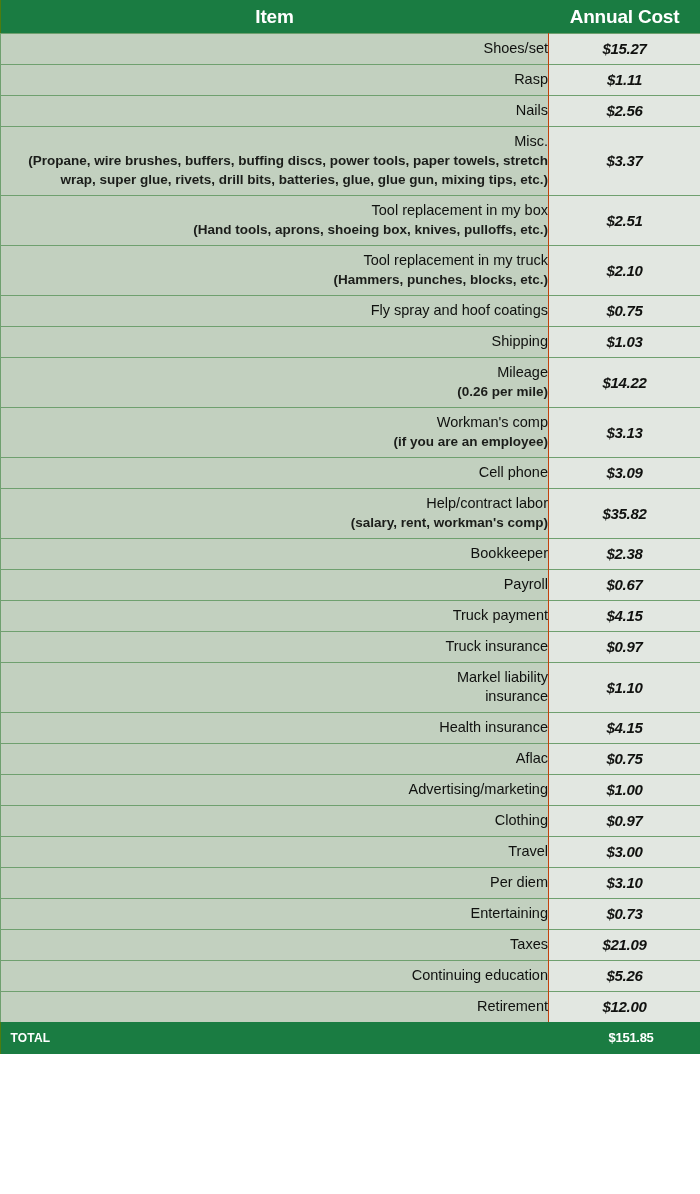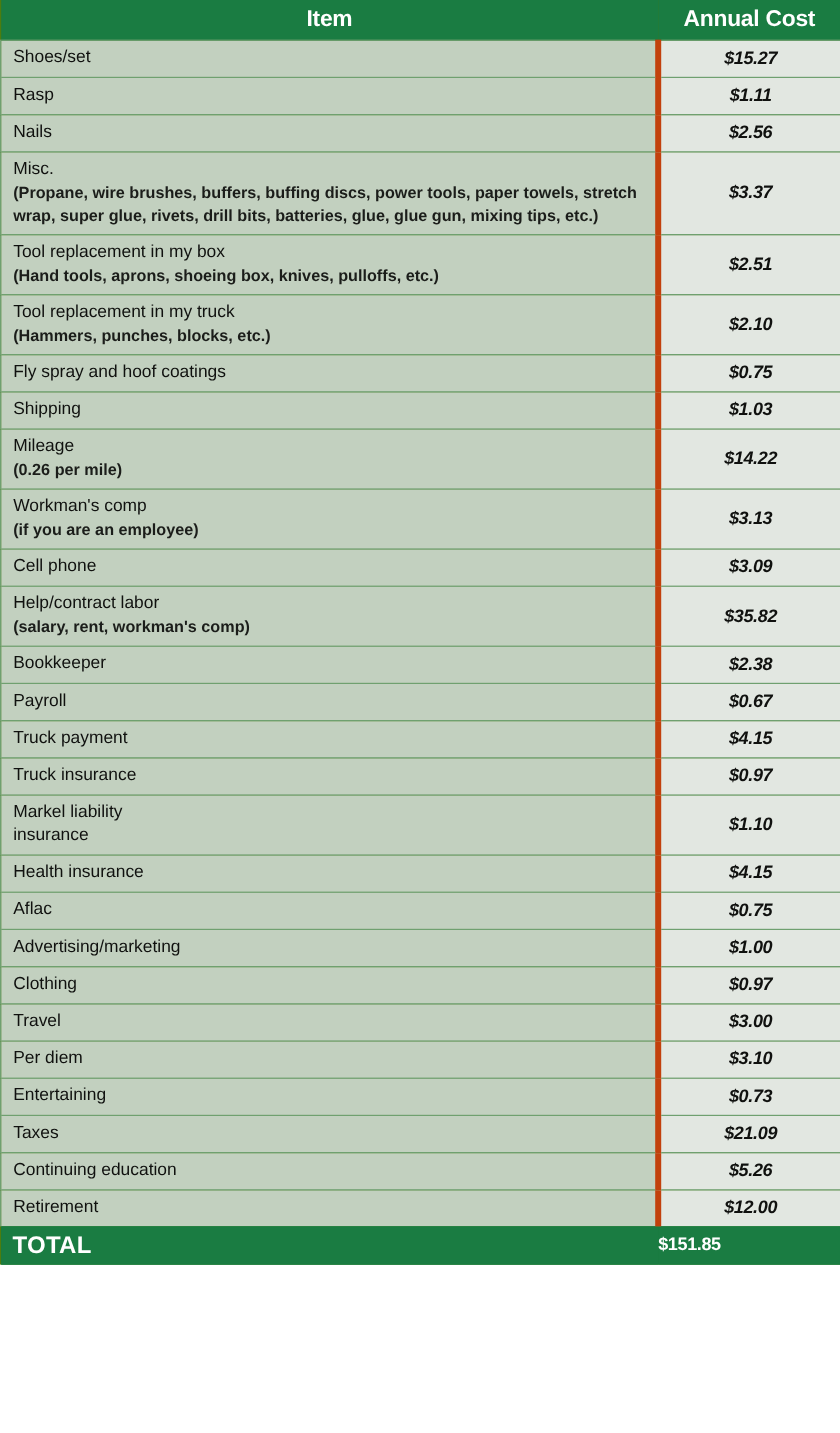--- a/index.html
+++ b/index.html
@@ -40,26 +40,27 @@
   .head-cell.cost-head { width: 152px; }
 
   
   .data-row {
     border-top: 1px solid #6fa06f;
   }
   .cell-item {
     width: 548px;
     background: #c2d0bf;
     border-left: 1px solid #6fa06f;
-    border-right: 5px solid #c2410c;
+    border-right: 1px solid #c2410c;
     padding: 5px 0 6px 10px;
     vertical-align: middle;
     color: #10110f;
     font-size: 14.5px;
     line-height: 19px;
+    text-align: right;
   }
   .cell-cost {
     width: 152px;
     background: #e2e7e1;
     border-right: 1px solid #3b82f6;
     padding: 5px 0 6px 0;
     text-align: center;
     vertical-align: middle;
     color: #10110f;
     font-size: 15px;
@@ -82,38 +83,39 @@
   }
   .item-sub:empty { display: none; }
 
   
   .total-row {
     background: #1a7c42;
     height: 32px;
   }
   .total-label {
     color: #ffffff;
-    font-size: 20px;
+    font-size: 12px;
     font-weight: bold;
     letter-spacing: 0.2px;
     padding: 0 0 0 10px;
     vertical-align: middle;
     line-height: 32px;
     text-align: left;
     border: none;
     background: #1a7c42;
   }
   .total-value {
     color: #ffffff;
-    font-size: 15px;
+    font-size: 13px;
     font-weight: bold;
     letter-spacing: -0.3px;
     padding: 0 47px 0 0;
     vertical-align: middle;
     line-height: 32px;
+    text-align: right;
     white-space: nowrap;
     border: none;
     background: #1a7c42;
   }
 </style>
 </head>
 <body>
 
 <table class="cost-table">
   <thead>

